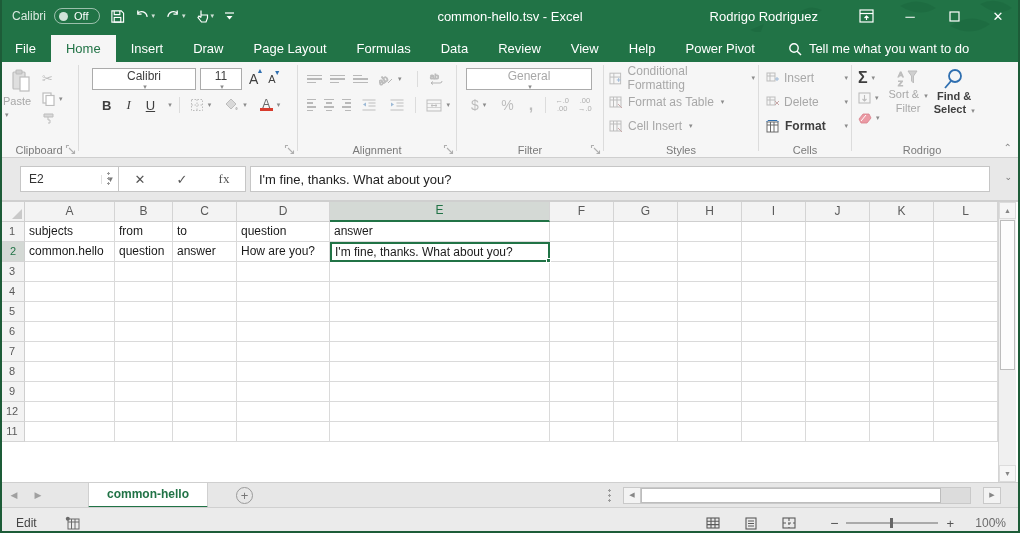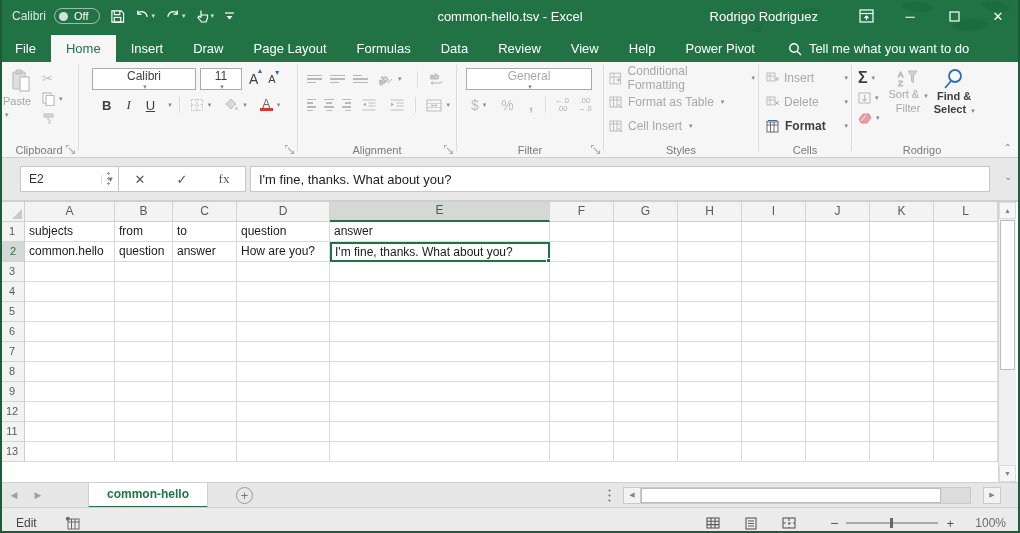--- a/index.html
+++ b/index.html
@@ -765,35 +765,20 @@
           <div class="gcell" style="width: 93px;"></div>
           <div class="gcell" style="width: 220px;"></div>
           <div class="gcell" style="width: 64px;"></div>
           <div class="gcell" style="width: 64px;"></div>
           <div class="gcell" style="width: 64px;"></div>
           <div class="gcell" style="width: 64px;"></div>
           <div class="gcell" style="width: 64px;"></div>
           <div class="gcell" style="width: 64px;"></div>
           <div class="gcell" style="width: 64px;"></div>
         </div>
-        <div class="grow">
-          <div class="rowhdr">13</div>
-          <div class="gcell" style="width: 90px;"></div>
-          <div class="gcell" style="width: 58px;"></div>
-          <div class="gcell" style="width: 64px;"></div>
-          <div class="gcell" style="width: 93px;"></div>
-          <div class="gcell" style="width: 220px;"></div>
-          <div class="gcell" style="width: 64px;"></div>
-          <div class="gcell" style="width: 64px;"></div>
-          <div class="gcell" style="width: 64px;"></div>
-          <div class="gcell" style="width: 64px;"></div>
-          <div class="gcell" style="width: 64px;"></div>
-          <div class="gcell" style="width: 64px;"></div>
-          <div class="gcell" style="width: 64px;"></div>
-        </div>
       </div>
     <div class="vscroll">
       <div class="vs-arrow">▲</div>
       <div class="vs-thumb"></div>
       <div class="vs-arrow vs-down">▼</div>
     </div>
   </div>
 
   <div class="sheetbar">
     <span class="snav">◀</span>

